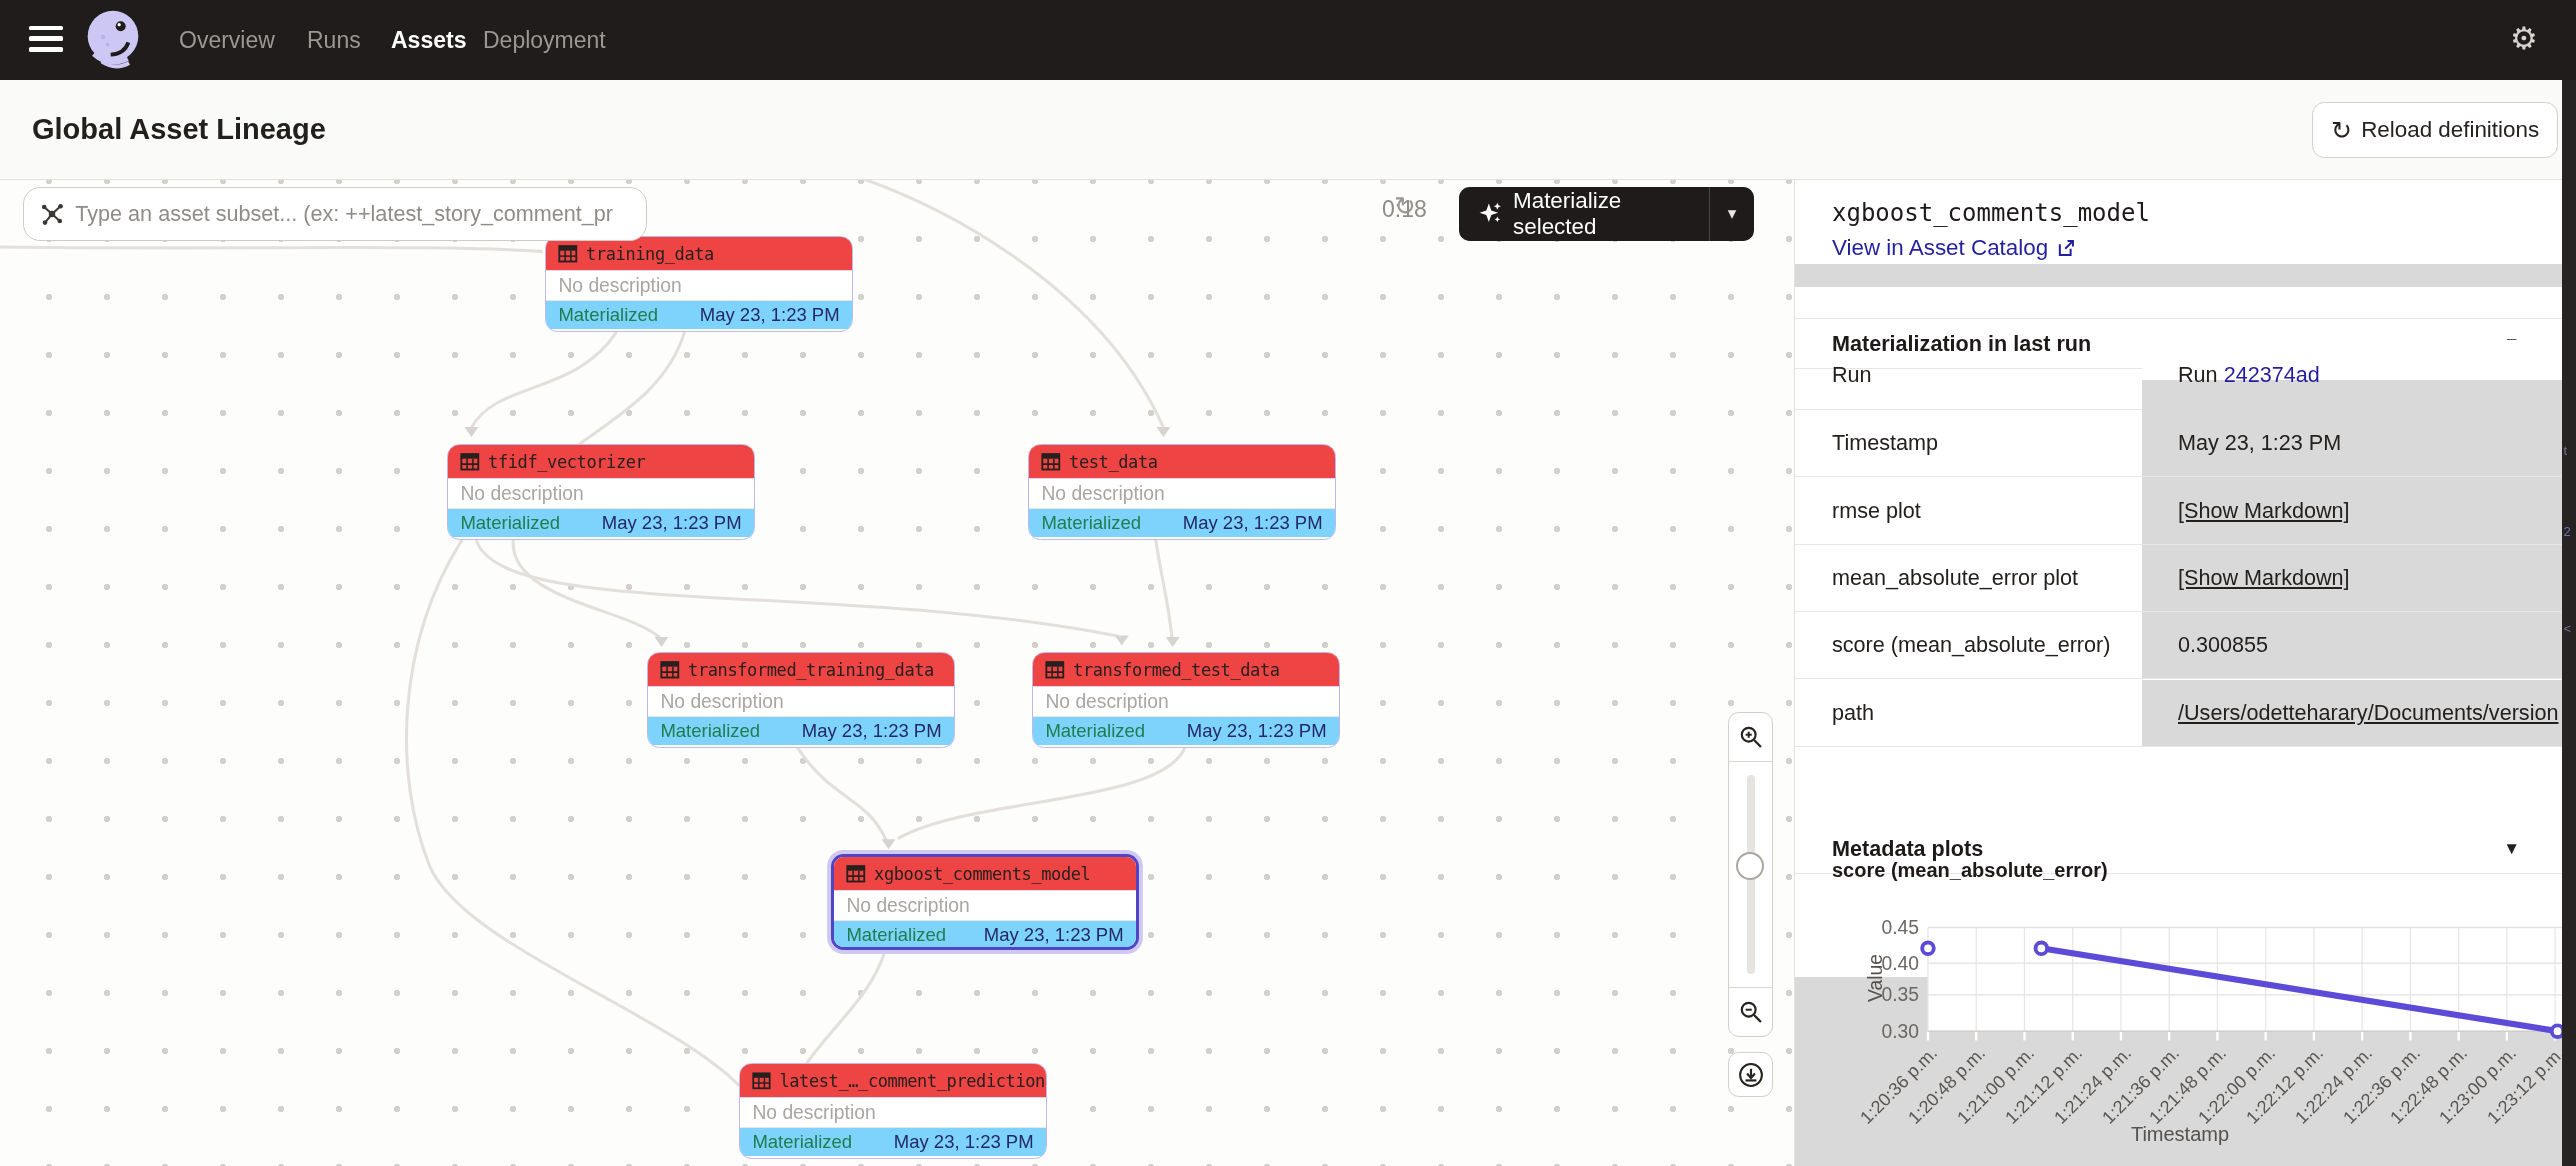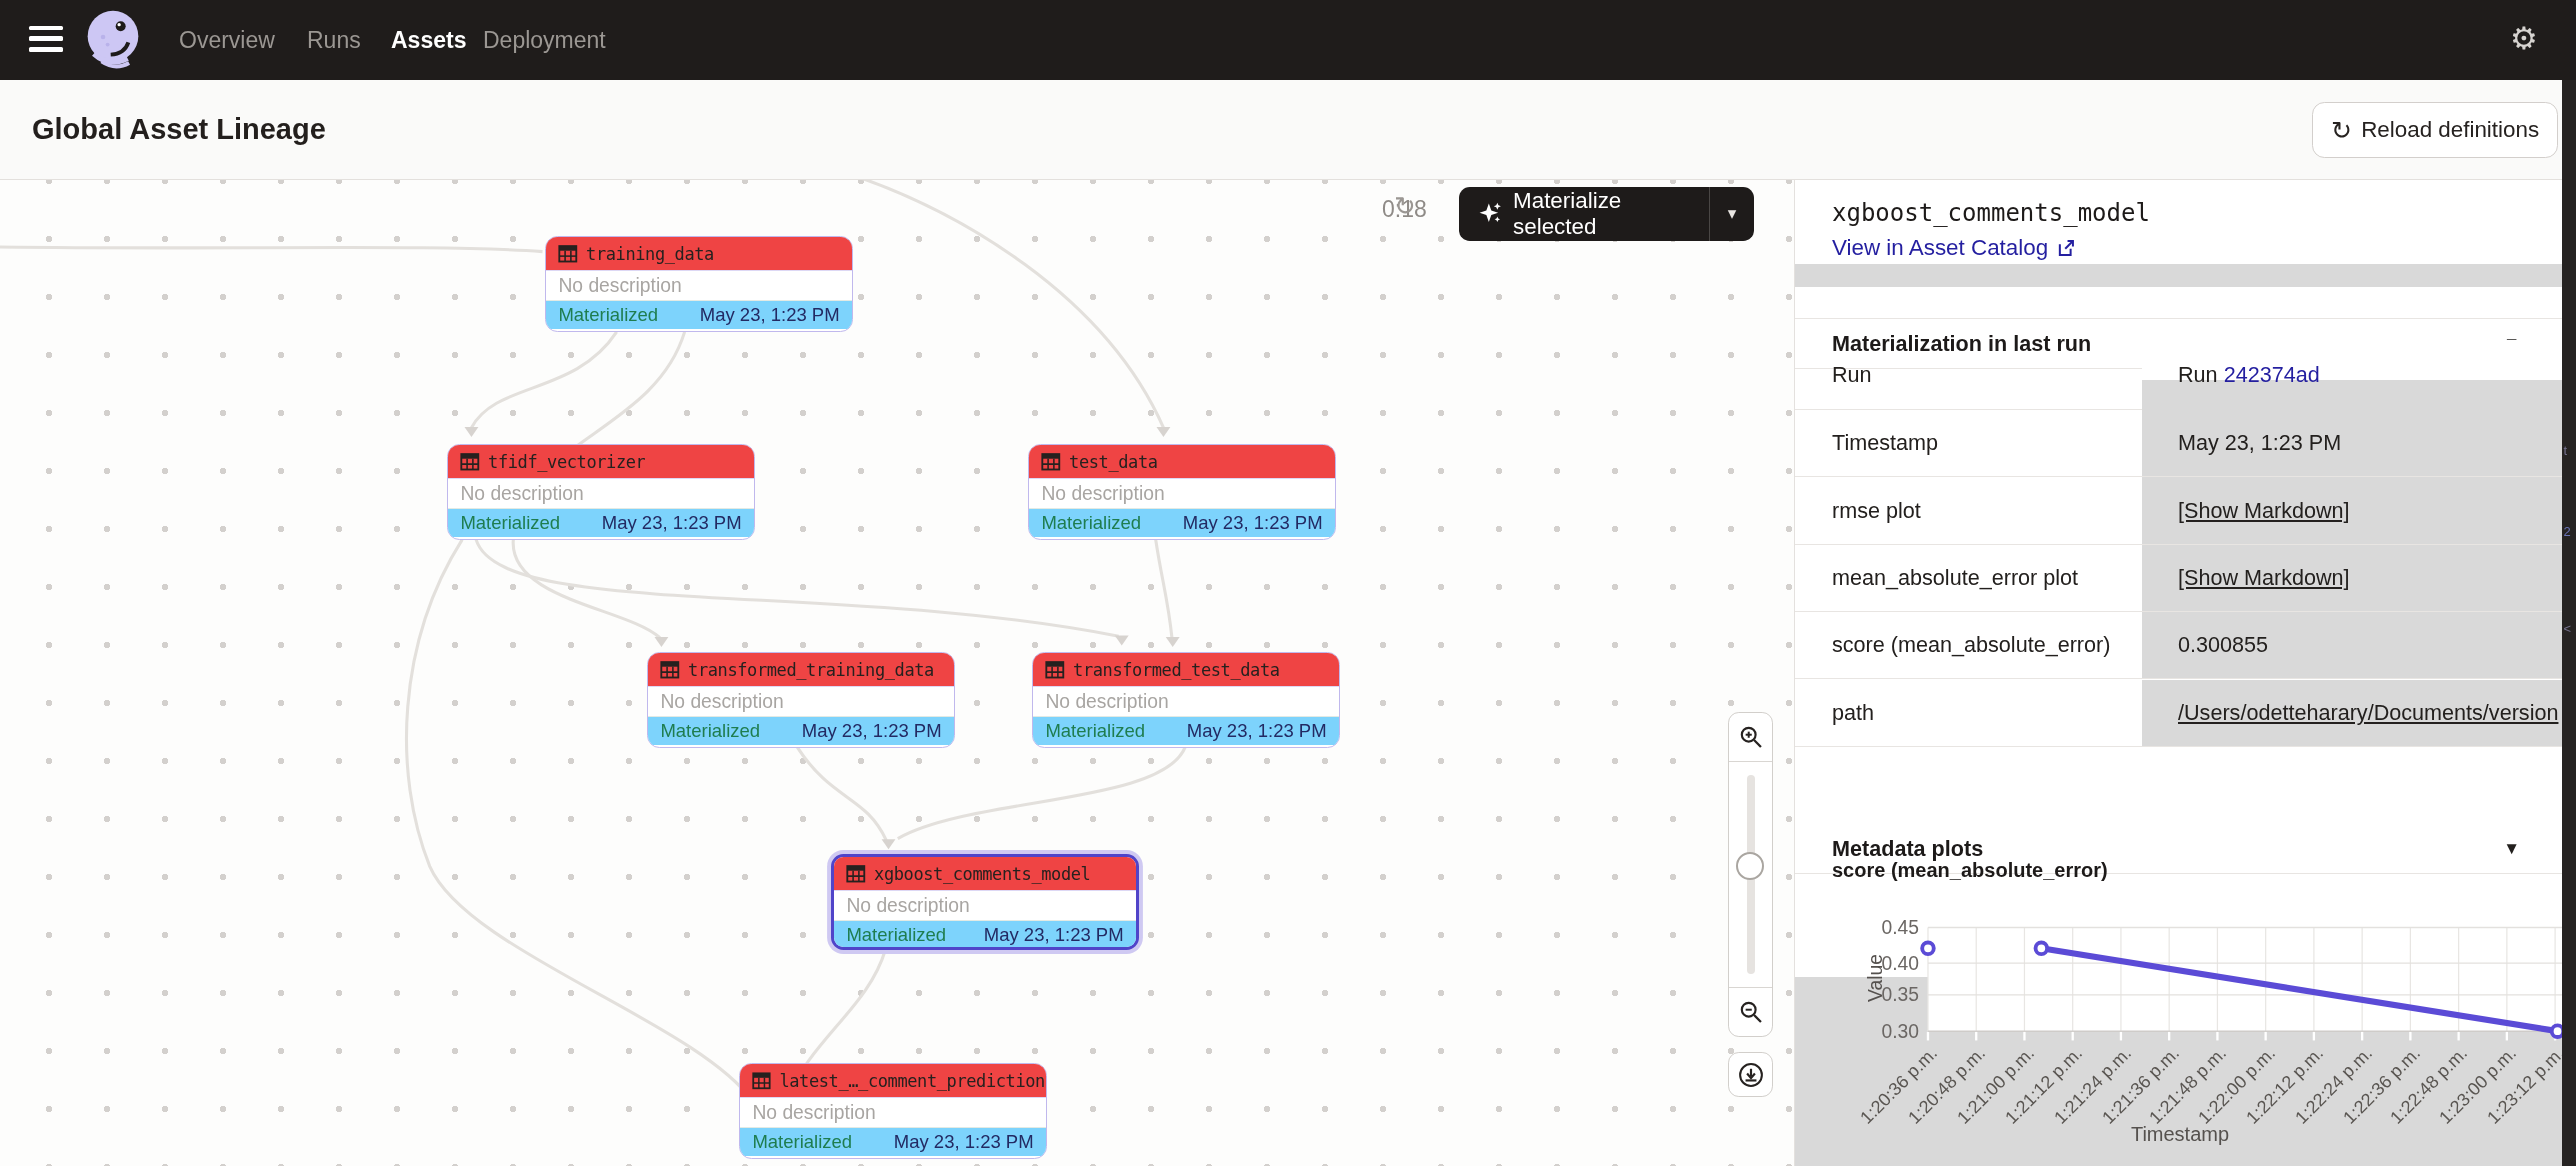--- a/index.html
+++ b/index.html
@@ -148,20 +148,36 @@
       <polygon points="601,321 619,321 610,334"></polygon>
       <polygon points="847,593 865,593 856,606"></polygon>
       <polygon points="1509,593 1527,593 1518,606"></polygon>
       <polygon points="1443,591 1461,591 1452,604"></polygon>
       <polygon points="1141,855 1159,855 1150,868"></polygon>
       <polygon points="967,1193 985,1193 976,1206"></polygon>
       <polygon points="1005,1193 1023,1193 1014,1206"></polygon>
     </g>
   </svg>
 
+  <div id="filter-input-wrap">
+    <svg width="28" height="28" viewBox="0 0 36 36">
+      <g stroke="#3a3734" stroke-width="2.6">
+          <line x1="18" y1="18" x2="8" y2="9"></line>
+          <line x1="18" y1="18" x2="29" y2="8"></line>
+          <line x1="18" y1="18" x2="9" y2="29"></line>
+          <line x1="18" y1="18" x2="28" y2="27"></line>
+        </g>
+      <circle cx="18" cy="18" r="4.2" fill="#3a3734"></circle>
+        <circle cx="8" cy="9" r="3" fill="#3a3734"></circle>
+        <circle cx="29" cy="8" r="3" fill="#3a3734"></circle>
+        <circle cx="9" cy="29" r="3" fill="#3a3734"></circle>
+        <circle cx="28" cy="27" r="3" fill="#3a3734"></circle>
+    </svg>
+    <input placeholder="Type an asset subset... (ex: ++latest_story_comment_pr" style="">
+  </div>
   <div id="graph-timer">0:18</div>
   <div id="graph-refresh">↻</div>
   <div id="materialize-btn">
     <div class="label-zone">
       <svg width="25" height="25" viewBox="0 0 32 32">
         <path d="M14 3 L17.2 12 L26 15 L17.2 18 L14 27 L10.8 18 L2 15 L10.8 12 Z" fill="#fff"></path>
         <path d="M25 2 l1.4 3.2 L29.6 6.6 l-3.2 1.4 L25 11.2 l-1.4-3.2 L20.4 6.6 l3.2-1.4 Z" fill="#fff"></path>
         <path d="M25 20 l1.1 2.4 2.4 1.1 -2.4 1.1 -1.1 2.4 -1.1-2.4 -2.4-1.1 2.4-1.1 Z" fill="#fff"></path>
       </svg>
       <span>Materialize selected</span>

